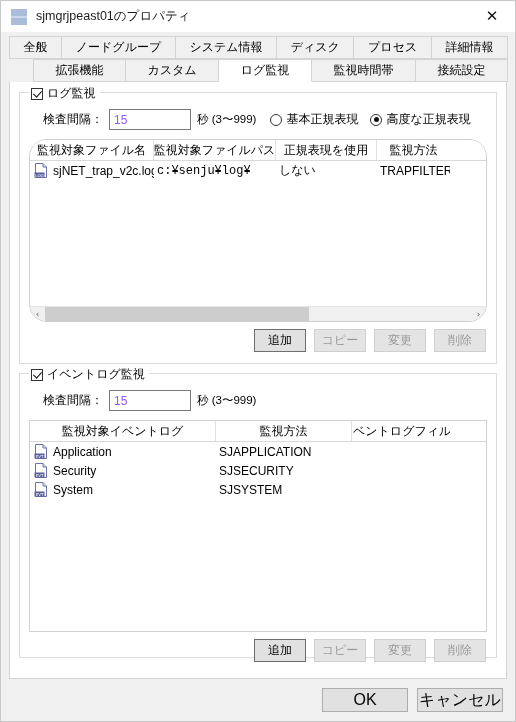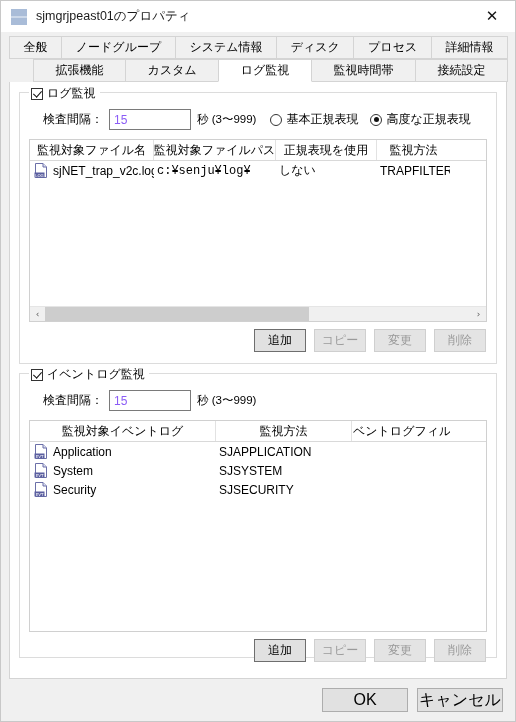--- a/index.html
+++ b/index.html
@@ -421,21 +421,21 @@
             <span class="rb"></span>
             <span>基本正規表現</span>
           </div>
           <div class="radio-item">
             <span class="rb selected"></span>
             <span>高度な正規表現</span>
           </div>
         </div>
       </div>
 
-      <div class="listview" style="height:183px;">
+      <div class="listview" style="height:183px;border-radius:18px;">
         <div class="lv-head">
           <div class="lv-th" style="width:124px;">監視対象ファイル名</div>
           <div class="lv-th" style="width:122px;">監視対象ファイルパス</div>
           <div class="lv-th" style="width:101px;">正規表現を使用</div>
           <div class="lv-th" style="width:73px;">監視方法</div>
         </div>
         <div class="lv-body">
           <div class="lv-row">
             <div class="lv-td" style="width:124px;">
               <span class="row-icon">
@@ -509,39 +509,39 @@
           <div class="lv-row">
             <div class="lv-td" style="width:186px;">
               <span class="row-icon">
                 <svg width="14" height="15" viewBox="0 0 14 15" xmlns="http://www.w3.org/2000/svg">
                   <path d="M1.5 0.5 H9 L12.5 4 V14.5 H1.5 Z" fill="#ffffff" stroke="#6b6fa8" stroke-width="1"></path>
                   <path d="M9 0.5 V4 H12.5" fill="#dfe2f2" stroke="#6b6fa8" stroke-width="1"></path>
                   <rect x="0.5" y="9.5" width="10" height="5" fill="#5b5fa0"></rect>
                   <text x="5.5" y="13.6" font-size="4" fill="#ffffff" text-anchor="middle" font-family="DejaVu Sans">EVT</text>
                 </svg>
               </span>
-              <span>System</span>
+              <span>Security</span>
             </div>
-            <div class="lv-td" style="width:136px;">SJSYSTEM</div>
+            <div class="lv-td" style="width:136px;">SJSECURITY</div>
             <div class="lv-td" style="width:98px;"></div>
           </div>
 
           <div class="lv-row">
             <div class="lv-td" style="width:186px;">
               <span class="row-icon">
                 <svg width="14" height="15" viewBox="0 0 14 15" xmlns="http://www.w3.org/2000/svg">
                   <path d="M1.5 0.5 H9 L12.5 4 V14.5 H1.5 Z" fill="#ffffff" stroke="#6b6fa8" stroke-width="1"></path>
                   <path d="M9 0.5 V4 H12.5" fill="#dfe2f2" stroke="#6b6fa8" stroke-width="1"></path>
                   <rect x="0.5" y="9.5" width="10" height="5" fill="#5b5fa0"></rect>
                   <text x="5.5" y="13.6" font-size="4" fill="#ffffff" text-anchor="middle" font-family="DejaVu Sans">EVT</text>
                 </svg>
               </span>
-              <span>Security</span>
+              <span>System</span>
             </div>
-            <div class="lv-td" style="width:136px;">SJSECURITY</div>
+            <div class="lv-td" style="width:136px;">SJSYSTEM</div>
             <div class="lv-td" style="width:98px;"></div>
           </div>
 
         </div>
       </div>
 
       <div class="btnrow">
         <div class="btn default">追加</div>
         <div class="btn disabled">コピー</div>
         <div class="btn disabled">変更</div>

